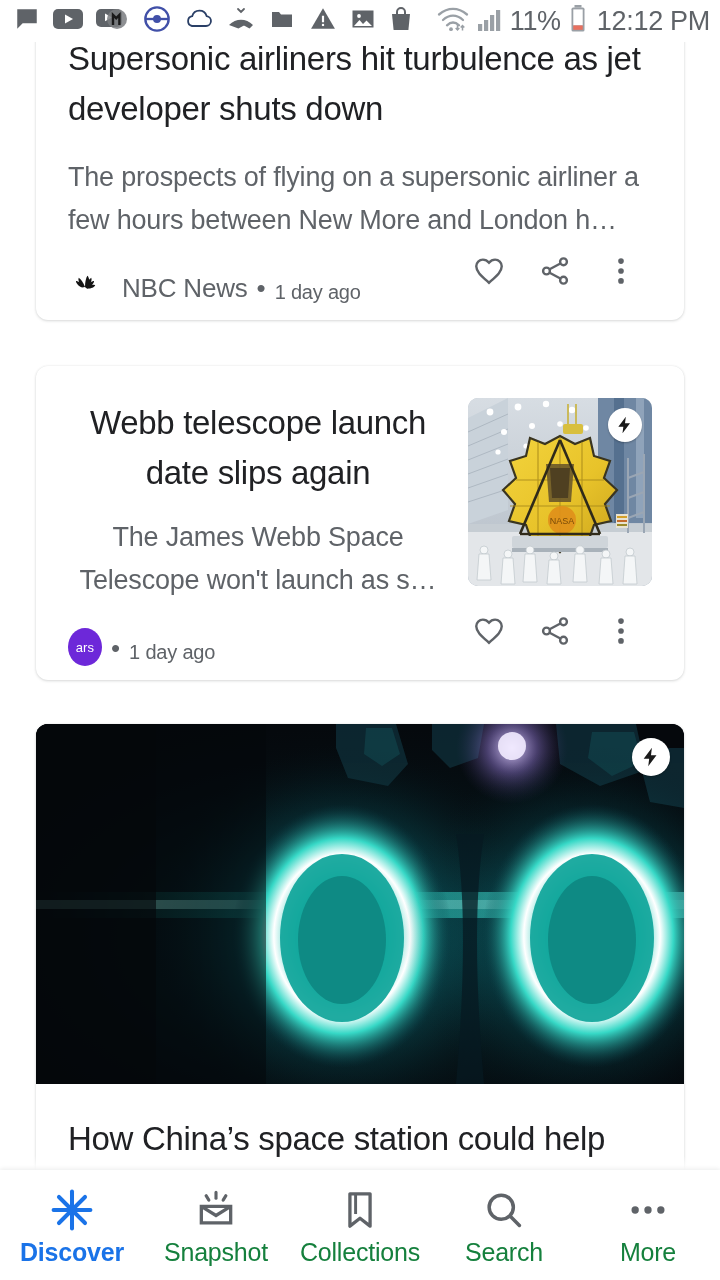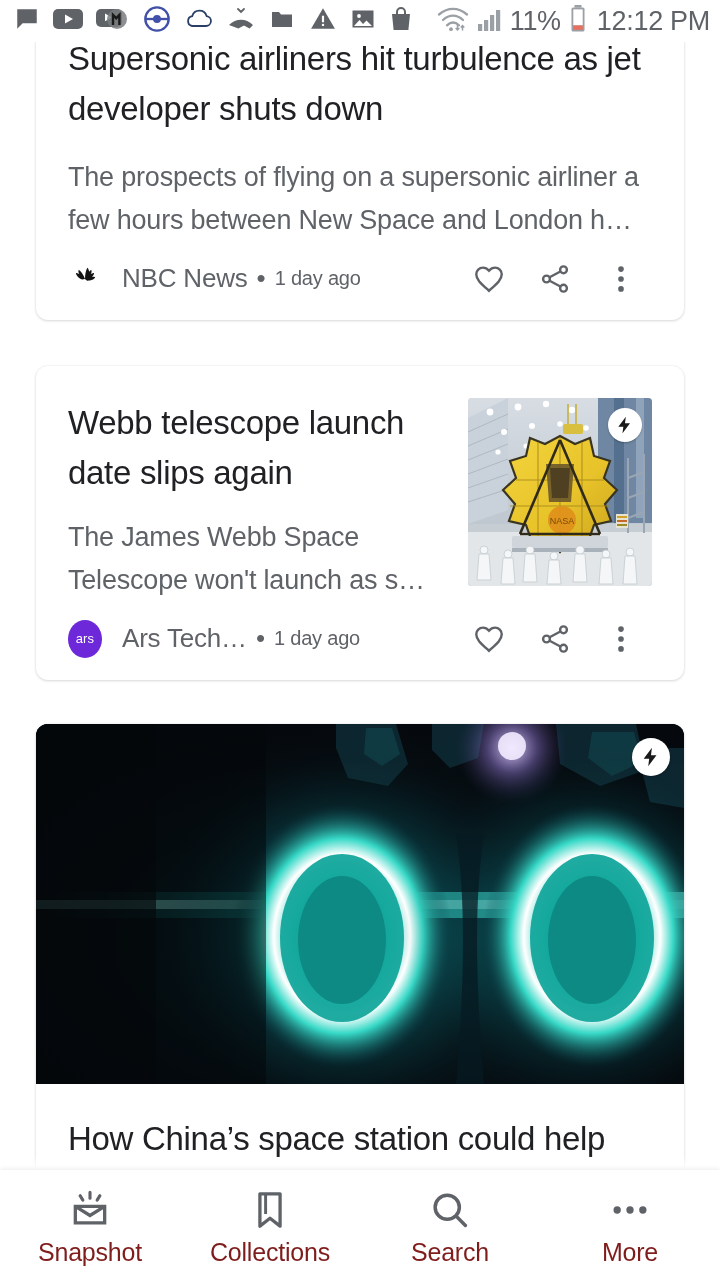--- a/index.html
+++ b/index.html
@@ -51,22 +51,22 @@
     font-weight:400; letter-spacing:-0.2px;
   }
 
   
   .card1{ margin-top:-32px; padding-bottom:0; }
   .card1 .headline{ padding-top:24px; }
   .card1 .snippet{ padding-top:22px; }
 
   
   .srcrow{
-    display:flex; align-items:center;
-    height:78px; padding:0 30px 5px 32px;
+    display:flex; align-items:flex-end;
+    height:78px; padding:0 30px 16px 32px;
   }
   .src-logo{ width:34px; height:34px; flex:0 0 34px; display:flex; align-items:center; justify-content:center; }
   .src-name{
     font-size:26px; color:#5f6368; margin-left:20px; white-space:nowrap;
     letter-spacing:-0.2px;
   }
   .src-sep{ font-size:26px; color:#5f6368; margin:0 9px; }
   .src-time{ font-size:20px; color:#5f6368; white-space:nowrap; letter-spacing:-0.2px;}
   .src-actions{ margin-left:auto; display:flex; align-items:center; }
   .act{
@@ -75,28 +75,28 @@
 
   
   .ars{
     width:38px;height:38px;border-radius:50%;background:#6d28d9;
     color:#fff;font-size:13px;display:flex;align-items:center;justify-content:center;
     font-family:"Liberation Sans", sans-serif; letter-spacing:.2px;
   }
 
   
   .card2{ margin-top:46px; }
-  .c2-body{ display:flex; padding:32px 32px 0 32px; }
+  .c2-body{ display:flex; padding:32px 32px 0 32px;text-align:center; }
   .c2-text{ flex:1; padding-right:20px; }
   .c2-text .headline{ font-size:33px; line-height:50px; }
   .c2-text .snippet{ margin-top:18px; }
   .thumb{
     position:relative;
     width:184px; height:188px; flex:0 0 184px;
-    border-radius:4px; overflow:hidden;
+    border-radius:10px; overflow:hidden;
     background:#b9c3cc;
   }
 
   
   .amp{
     position:absolute; top:10px; right:10px;
     width:34px;height:34px;border-radius:50%;
     background:#ffffff; display:flex;align-items:center;justify-content:center;
     box-shadow:0 1px 2px rgba(0,0,0,.25);
   }
@@ -115,21 +115,21 @@
     background:#ffffff;
     display:flex; align-items:flex-start;
     box-shadow:0 -1px 4px rgba(60,64,67,.10);
   }
   .navitem{
     flex:1; display:flex; flex-direction:column; align-items:center;
     padding-top:14px;
   }
   .navicon{ height:52px; display:flex;align-items:center;justify-content:center;}
   .navlabel{
-    font-size:25px; color:#7f1d1d; margin-top:2px; letter-spacing:-0.2px;
+    font-size:25px; color:#15803d; margin-top:2px; letter-spacing:-0.2px;
     font-weight:400;
   }
   .navitem.active .navlabel{ color:#1a73e8; font-weight:700; }
 
   
   .feed-fade{
     position:absolute; left:0; bottom:0; width:720px; height:14px;
     background:linear-gradient(to bottom, rgba(255,255,255,0), #ffffff);
   }
 </style>
@@ -246,21 +246,21 @@
 
     <span class="sb-time">12:12 PM</span>
   </div>
 </div>
 
 <div class="feed">
 
   <div class="card card1">
     <div class="card-inner">
       <div class="headline">Supersonic airliners hit turbulence as jet developer shuts down</div>
-      <div class="snippet">The prospects of flying on a supersonic airliner a few hours between New Space and London h…</div>
+      <div class="snippet">The prospects of flying on a supersonic airliner a few hours between New More and London h…</div>
     </div>
     <div class="srcrow">
       <span class="src-logo">
         <svg width="34" height="28" viewBox="0 0 34 28">
           <g fill="#141414">
             <path d="M17 14c0-5.2 1.1-9.4 2.4-11.3 1.6 1.3 2.3 5.2 1.4 9.2z"></path>
             <path d="M17 14c1.7-4.9 4.4-8.3 6.3-9.3.9 1.9-.2 5.7-3 8.6z"></path>
             <path d="M17 14c3.2-4 7-6.1 9-6.1.1 2.1-2.4 5.1-6.1 6.5z"></path>
             <path d="M17 14c4.3-2.2 8.4-2.6 10.2-1.7-.8 1.9-4.2 3.5-8.1 3.4z"></path>
             <path d="M17 14c-1.7-4.9-4.4-8.3-6.3-9.3-.9 1.9.2 5.7 3 8.6z"></path>
@@ -433,21 +433,20 @@
               <path fill="#1a1a1a" d="M13 2 4 14h6l-1 8 9-12h-6z"></path>
             </svg>
         </div>
       </div>
     </div>
 
     <div class="srcrow">
       <span class="src-logo">
         <span class="ars">ars</span>
       </span>
-      <span class="src-name">Ars Tech…</span>
       <span class="src-sep">•</span>
       <span class="src-time">1 day ago</span>
       <span class="src-actions">
         <span class="act">
           <svg width="36" height="34" viewBox="0 0 24 24">
             <path d="M12 20.3l-1.2-1.1C6.1 15 3 12.2 3 8.7 3 6 5.1 4 7.7 4c1.6 0 3.2.8 4.3 2.1C13.1 4.8 14.7 4 16.3 4 18.9 4 21 6 21 8.7c0 3.5-3.1 6.3-7.8 10.5z" fill="none" stroke="#5f6368" stroke-width="1.7"></path>
           </svg>
         </span>
         <span class="act">
           <svg width="36" height="34" viewBox="0 0 24 24">
@@ -543,20 +542,33 @@
       </div>
     </div>
     <div class="headline">How China’s space station could help power astronauts to Mars</div>
   </div>
 
   <div class="feed-fade"></div>
 </div>
 
 <div class="navbar">
 
+  <div class="navitem active">
+    <span class="navicon">
+      <svg width="46" height="46" viewBox="0 0 24 24">
+        <g stroke="#1a73e8" stroke-width="2.1" stroke-linecap="round">
+          <line x1="12" y1="2.4" x2="12" y2="21.6"></line>
+          <line x1="2.4" y1="12" x2="21.6" y2="12"></line>
+          <line x1="5.2" y1="5.2" x2="18.8" y2="18.8"></line>
+          <line x1="18.8" y1="5.2" x2="5.2" y2="18.8"></line>
+        </g>
+      </svg>
+    </span>
+    <span class="navlabel">Discover</span>
+  </div>
 
   <div class="navitem">
     <span class="navicon">
       <svg width="44" height="44" viewBox="0 0 24 24">
         <path d="M4 10h16v9H4z" fill="none" stroke="#5f6368" stroke-width="1.8"></path>
         <path d="M4 10l8 5 8-5" fill="none" stroke="#5f6368" stroke-width="1.8"></path>
         <g stroke="#5f6368" stroke-width="1.7" stroke-linecap="round">
           <line x1="12" y1="2.4" x2="12" y2="5.6"></line>
           <line x1="6.6" y1="4.2" x2="8.1" y2="6.6"></line>
           <line x1="17.4" y1="4.2" x2="15.9" y2="6.6"></line>

